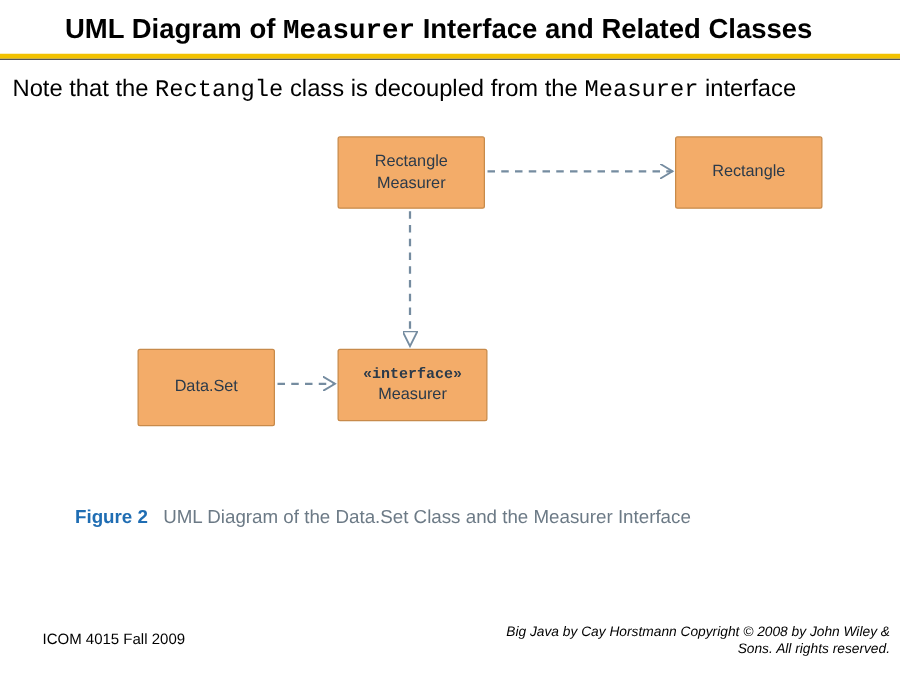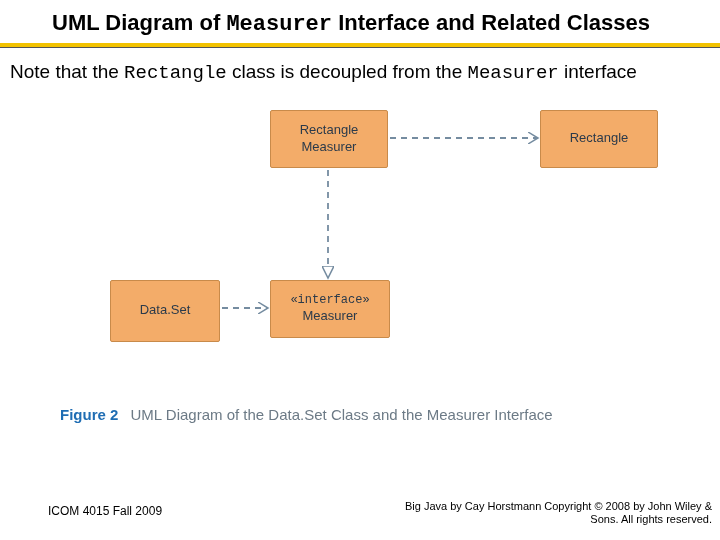--- a/index.html
+++ b/index.html
@@ -59,21 +59,21 @@
     line-height: 1.3;
     padding: 6px 8px;
     min-width: 110px;
     min-height: 50px;
   }
   
   .box.rectmeasurer { left: 160px; top: 10px; width: 118px; height: 58px; }
   .box.rectangle    { left: 430px; top: 10px; width: 118px; height: 58px; }
   .box.dataset      { left: 0px;   top: 180px; width: 110px; height: 62px; }
   .box.measurer     { left: 160px; top: 180px; width: 120px; height: 58px; }
-  .box.measurer .stereo { font-family: "Courier New", monospace; font-size: 12px; display:block; }
+  .box.measurer .stereo { font-family: "Courier New", monospace; font-size: 12px; display:block;font-weight:bold; }
 
   svg.connectors {
     position: absolute;
     left: 0; top: 0;
     width: 560px; height: 300px;
     pointer-events: none;
   }
 
   .figcap {
     margin-left: 60px;
@@ -82,30 +82,31 @@
     color: #6c7a86;
   }
   .figcap .fignum {
     color: #1f6db3;
     font-weight: bold;
     margin-right: 8px;
   }
 
   .footer-left {
     position: absolute;
-    left: 48px;
+    left: 34px;
     bottom: 22px;
     font-size: 12px;
     color: #000;
   }
   .footer-right {
     position: absolute;
     right: 8px;
     bottom: 14px;
     font-size: 11px;
+    font-style: italic;
     color: #000;
     text-align: right;
     line-height: 1.2;
     max-width: 330px;
   }
 </style>
 </head>
 <body>
 
 <div class="slide-title">

